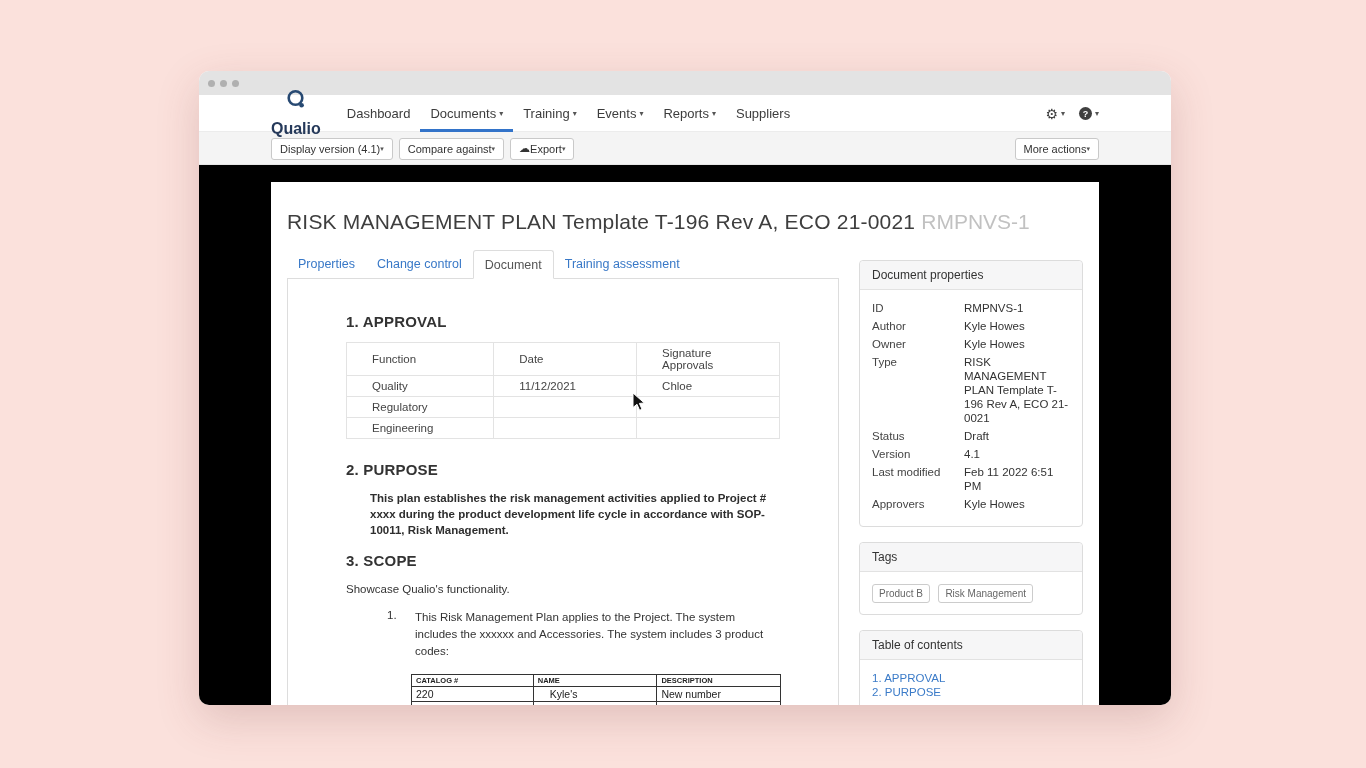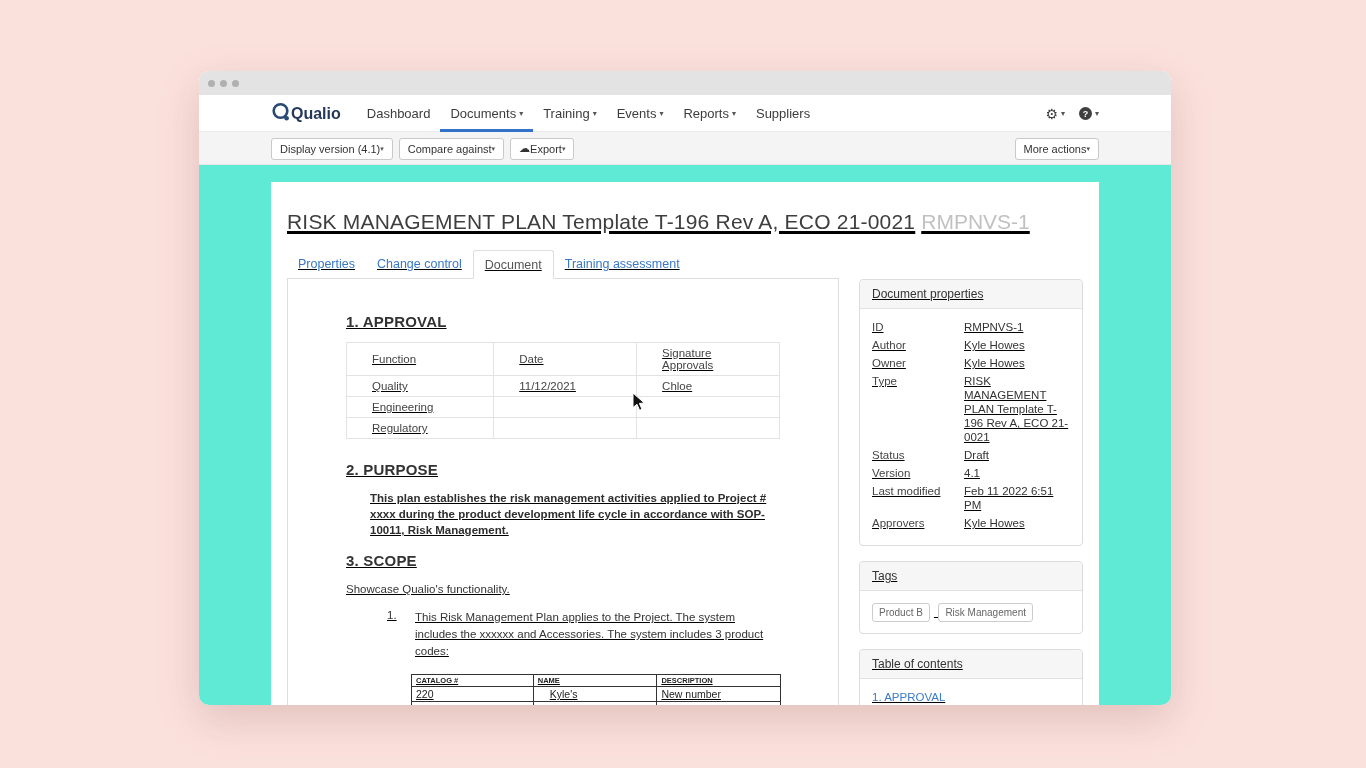--- a/index.html
+++ b/index.html
@@ -17,40 +17,40 @@
   }
   
   .chrome { height:24px; background:#e3e3e3; display:flex; align-items:center; padding-left:9px; gap:5px; }
   .chrome .dot { width:7px; height:7px; border-radius:50%; background:#b0b0b0; }
 
   
   .navbar { height:37px; background:#fff; border-bottom:1px solid #ececec; }
   .container { width:828px; margin:0 auto; }
   .nav-inner { display:flex; justify-content:space-between; align-items:center; height:37px; }
   .nav-left { display:flex; align-items:center; height:37px; }
-  .brand { display:flex; align-items:center; gap:0; margin-right:16px; font-size:16px; font-weight:700; color:#25395a; }
+  .brand { display:flex; align-items:center; gap:7px; margin-right:16px; font-size:16px; font-weight:700; color:#25395a;flex-direction:column; }
   .nav-link { display:inline-flex; align-items:center; gap:3px; height:37px; padding:0 10px; font-size:13px; color:#3c3c3c; text-decoration:none; cursor:pointer; }
   .nav-link.active { box-shadow:inset 0 -3px 0 #3273c9; }
   .caret { font-size:8px; color:#555; line-height:1; }
   .nav-right { display:flex; align-items:center; gap:14px; }
   .icon-btn { display:inline-flex; align-items:center; gap:3px; cursor:pointer; }
   .gear { font-size:14px; color:#3f3f3f; line-height:1; }
   .help-circle { width:13px; height:13px; border-radius:50%; background:#3f3f3f; color:#fff; font-size:9px; font-weight:700; display:flex; align-items:center; justify-content:center; }
 
   
   .toolbar { background:#f4f4f4; border-bottom:1px solid #e6e6e6; height:33px; }
   .toolbar-inner { display:flex; justify-content:space-between; align-items:center; height:33px; }
   .tb-group { display:flex; gap:6px; }
   .btn { background:#fff; border:1px solid #c9c9c9; border-radius:3px; font-size:11px; color:#333;
          padding:4px 8px; display:inline-flex; align-items:center; cursor:pointer; white-space:nowrap; }
   .btn .caret { font-size:7px; }
   .export-ic { font-size:11px; color:#333; line-height:1; }
 
   
-  .content { background:#5eead4; height:540px; padding-top:17px; overflow:hidden;text-decoration:underline; }
+  .content { background:#000000; height:540px; padding-top:17px; overflow:hidden; }
   .card { width:828px; margin:0 auto; background:#fff; padding:18px 16px 60px; min-height:760px; }
   .doc-title { font-size:21px; font-weight:500; color:#3e3e3e; letter-spacing:.2px; }
   .doc-id { font-size:21px; font-weight:400; color:#c1c1c1; margin-left:6px; }
 
   .main-row { display:flex; margin-top:13px; align-items:flex-start; }
   .left-col { width:552px; }
   .tabs { display:flex; position:relative; z-index:2; }
   .tab { font-size:12.5px; padding:7px 11px 6px; color:#3878c7; cursor:pointer; }
   .tab.active { background:#fff; border:1px solid #ddd; border-bottom:1px solid #fff; border-radius:3px 3px 0 0;
                 color:#555; margin-bottom:-1px; }
@@ -66,21 +66,21 @@
   .num-list { display:flex; margin-top:12px; margin-left:41px; }
   .num-list .num { width:28px; flex:none; font-size:11.5px; color:#333; }
   .num-list .li-text { font-size:11.5px; line-height:17px; color:#333; width:366px; }
 
   .catalog-table { margin:14px 0 0 65px; width:370px; border-collapse:collapse; border:1px solid #333; border-bottom-width:2px; }
   .catalog-table th { font-size:7.5px; font-weight:700; color:#222; text-align:left; border:1px solid #333; padding:1px 4px; }
   .catalog-table td { font-size:10.5px; color:#222; border:1px solid #333; padding:1px 4px; height:13px; }
   .catalog-table td.k1 { width:33%; } .catalog-table td.k2 { width:33.5%;padding-left:16px; } .catalog-table td.k3 { width:33.5%; }
 
   
-  .sidebar { width:224px; margin-left:20px; margin-top:29px; }
+  .sidebar { width:224px; margin-left:20px; margin-top:10px; }
   .panel { border:1px solid #dcdcdc; border-radius:4px; background:#fff; margin-bottom:15px; }
   .panel-h { background:#f6f6f7; padding:7px 12px; font-size:12px; color:#333; border-bottom:1px solid #e2e2e2; border-radius:4px 4px 0 0; }
   .panel-b { padding:11px 12px; }
   .prop-row { display:flex; margin-bottom:4px;justify-content:space-between; }
   .prop-label { width:92px; flex:none; font-size:11.5px; line-height:14px; color:#444; }
   .prop-val { flex:1; font-size:11.5px; line-height:14px; color:#333; }
   .chip { display:inline-block; border:1px solid #ccc; border-radius:3px; font-size:10px; color:#666; padding:3px 6px; margin-right:4px; background:#fff; }
   .toc-link { display:block; color:#3b7bc8; font-size:11.5px; line-height:14px; text-decoration:none; cursor:pointer; }
 
   .cursor { position:absolute; left:632px; top:392px; z-index:50; }
@@ -192,26 +192,26 @@
                   <td class="c1">Function</td>
                   <td class="c2">Date</td>
                   <td class="c3">Signature Approvals</td>
                 </tr>
                 <tr>
                   <td class="c1">Quality</td>
                   <td class="c2">11/12/2021</td>
                   <td class="c3">Chloe</td>
                 </tr>
                 <tr>
-                  <td class="c1">Engineering</td>
+                  <td class="c1">Regulatory</td>
                   <td class="c2"></td>
                   <td class="c3"></td>
                 </tr>
                 <tr>
-                  <td class="c1">Regulatory</td>
+                  <td class="c1">Engineering</td>
                   <td class="c2"></td>
                   <td class="c3"></td>
                 </tr>
               </tbody>
             </table>
 
             <div class="sec-h">2. PURPOSE</div>
             <p class="purpose-text">This plan establishes the risk management activities applied to Project # xxxx during the product development life cycle in accordance with SOP-10011, Risk Management.</p>
 
             <div class="sec-h">3. SCOPE</div>

